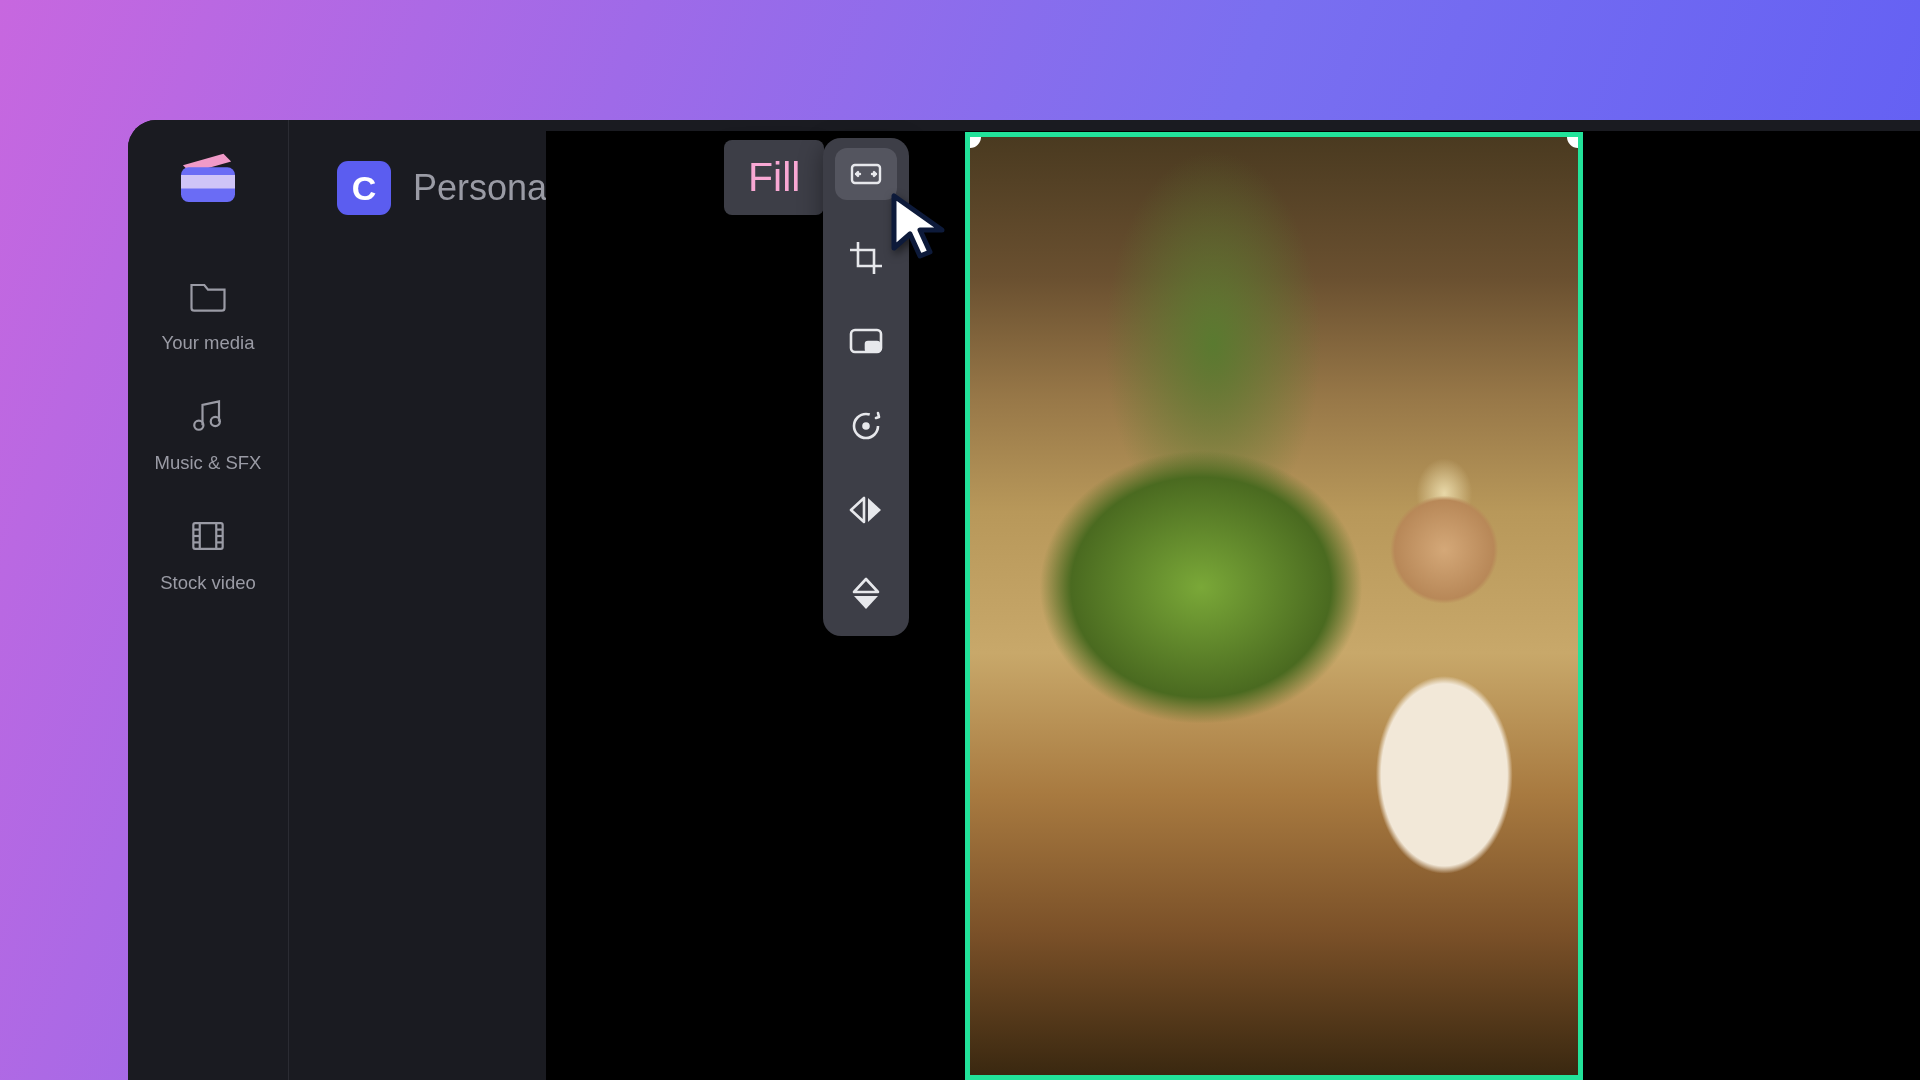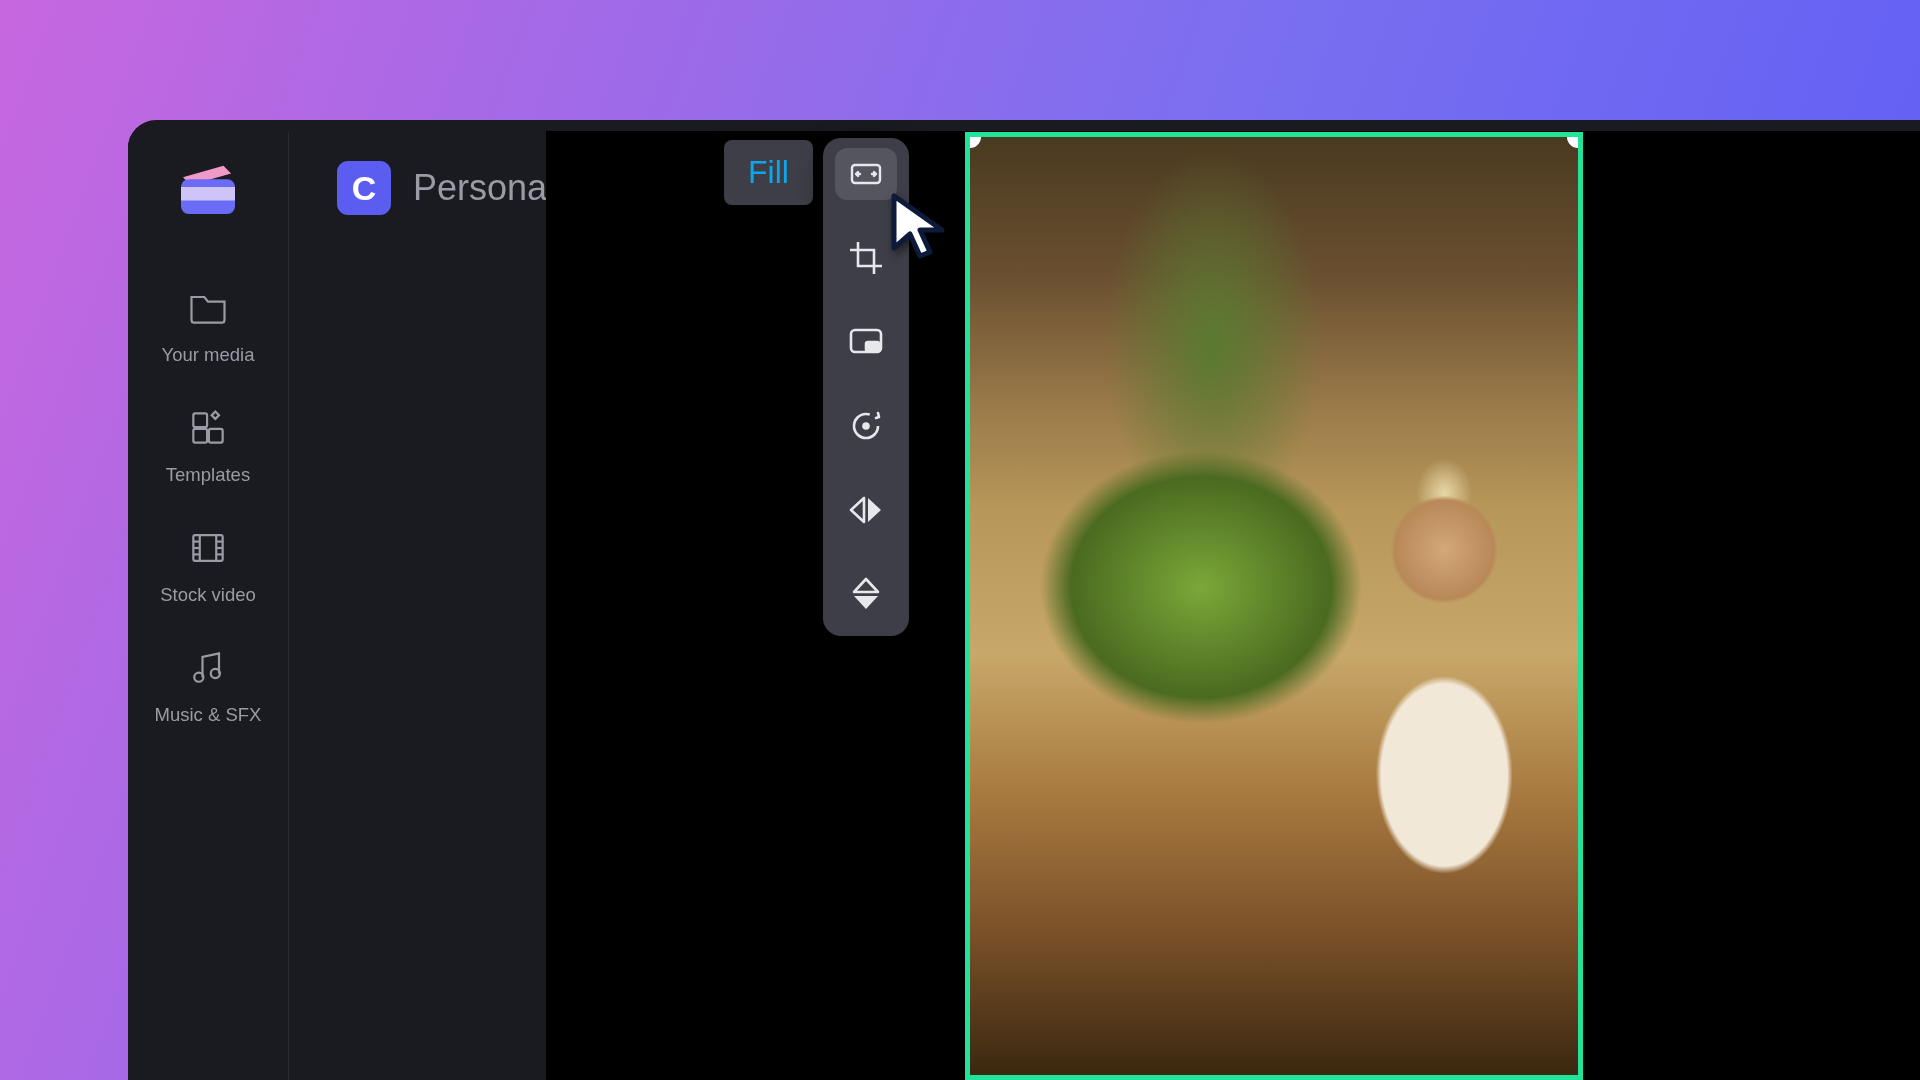--- a/index.html
+++ b/index.html
@@ -27,21 +27,20 @@
   
   
   .sidebar {
     width: 161px;
     background: #1a1b21;
     border-right: 1.5px solid #2b2c33;
     display: flex;
     flex-direction: column;
     align-items: center;
     padding-top: 28px;
-    margin-top: 12px;
   }
   .logo {
     width: 62px; height: 54px;
     margin-bottom: 60px;
     position: relative;
   }
   .logo svg { width: 100%; height: 100%; }
   
   .nav-item {
     width: 100%;
@@ -178,22 +177,22 @@
   }
   .tool-btn.active { background: #54555f; }
   .tool-btn svg { width: 40px; height: 40px; }
   
   
   .tooltip {
     position: absolute;
     left: 596px;
     top: 20px;
     background: #3d3e47;
-    color: #0ea5e9;
-    font-size: 32px;
+    color: #f9a8d4;
+    font-size: 41px;
     padding: 14px 24px;
     border-radius: 8px;
     box-shadow: 0 4px 16px rgba(0,0,0,0.35);
   }
   
   
   .cursor {
     position: absolute;
     left: 760px;
     top: 72px;
@@ -223,59 +222,48 @@
       <div class="nav-item">
         <span class="nav-icon">
           <svg viewBox="0 0 48 48" fill="none" stroke="currentColor" stroke-width="2.4">
             <path d="M6 12 h14 l4 5 h18 v20 a3 3 0 0 1 -3 3 H9 a3 3 0 0 1 -3 -3 Z"></path>
           </svg>
         </span>
         <span class="nav-label">Your media</span>
       </div>
 
 
+
       <div class="nav-item">
         <span class="nav-icon">
           <svg viewBox="0 0 48 48" fill="none" stroke="currentColor" stroke-width="2.4">
-            <rect x="8" y="8" width="15" height="15" rx="2"></rect>
-            <rect x="8" y="25" width="15" height="15" rx="2"></rect>
-            <rect x="25" y="25" width="15" height="15" rx="2"></rect>
-            <path d="M32 6 l4 4 l-4 4 l-4 -4 Z"></path>
+            <path d="M18 34 V12 l18 -4 v22"></path>
+            <circle cx="14" cy="34" r="5"></circle>
+            <circle cx="32" cy="30" r="5"></circle>
           </svg>
         </span>
-        <span class="nav-label">Templates</span>
+        <span class="nav-label">Music &amp; SFX</span>
       </div>
 
       <div class="nav-item">
         <span class="nav-icon">
           <svg viewBox="0 0 48 48" fill="none" stroke="currentColor" stroke-width="2.4">
             <rect x="8" y="10" width="32" height="28" rx="2"></rect>
             <line x1="15" y1="10" x2="15" y2="38"></line>
             <line x1="33" y1="10" x2="33" y2="38"></line>
             <line x1="8" y1="17" x2="15" y2="17"></line>
             <line x1="8" y1="24" x2="15" y2="24"></line>
             <line x1="8" y1="31" x2="15" y2="31"></line>
             <line x1="33" y1="17" x2="40" y2="17"></line>
             <line x1="33" y1="24" x2="40" y2="24"></line>
             <line x1="33" y1="31" x2="40" y2="31"></line>
           </svg>
         </span>
         <span class="nav-label">Stock video</span>
       </div>
-
-      <div class="nav-item">
-        <span class="nav-icon">
-          <svg viewBox="0 0 48 48" fill="none" stroke="currentColor" stroke-width="2.4">
-            <path d="M18 34 V12 l18 -4 v22"></path>
-            <circle cx="14" cy="34" r="5"></circle>
-            <circle cx="32" cy="30" r="5"></circle>
-          </svg>
-        </span>
-        <span class="nav-label">Music &amp; SFX</span>
-      </div>
     </div>
 
     <div class="main">
       <div class="topbar">
         <div class="workspace-badge">C</div>
         <div class="workspace-name">Personal</div>
         <div class="chevron">
           <svg viewBox="0 0 16 28" fill="none" stroke="currentColor" stroke-width="2.8" stroke-linecap="round" stroke-linejoin="round">
             <path d="M4 4 l8 10 l-8 10"></path>
           </svg>

